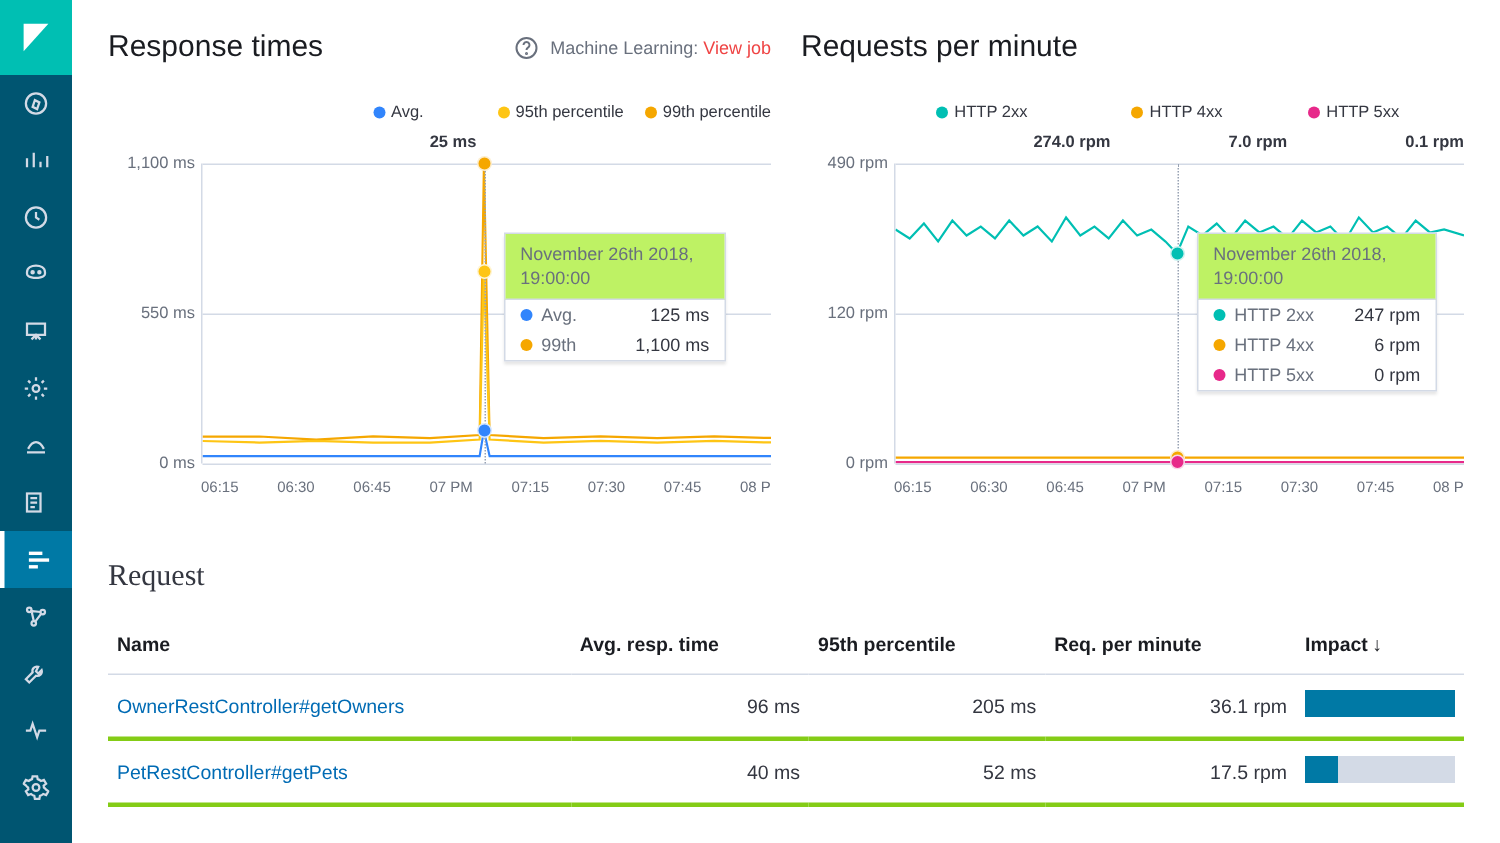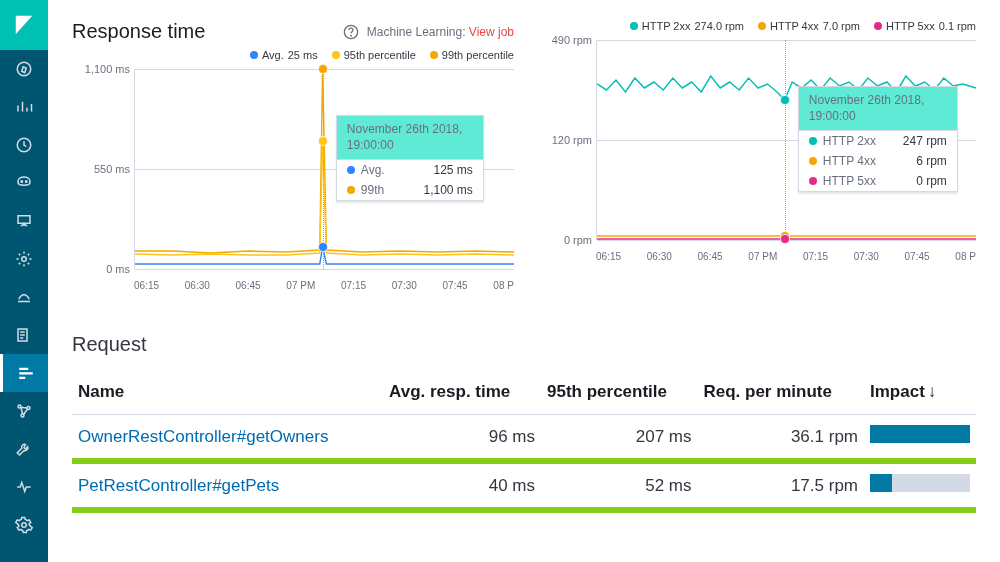--- a/index.html
+++ b/index.html
@@ -16,42 +16,42 @@
   .charts-row { display: flex; gap: 20px; }
   .chart-panel { flex: 1; position: relative; }
   .chart-header { display: flex; align-items: center; margin-bottom: 6px; }
   .chart-title { font-size: 20px; font-weight: 400; color: #1a1c21; }
   .chart-header .help-icon { margin-left: auto; width: 16px; height: 16px; }
   .ml-text { font-size: 12px; color: #69707d; margin-left: 8px; }
   .ml-link { color: #ef4444; }
   .legend { display: flex; justify-content: flex-end; gap: 14px; font-size: 11px; color: #343741; margin-bottom: 8px; flex-wrap: nowrap; }
   .legend-item { display: flex; align-items: center; gap: 4px; white-space: nowrap; }
   .dot { width: 8px; height: 8px; border-radius: 50%; display: inline-block; }
-  .legend-item strong { font-weight: 400; }
+  .legend-item strong { font-weight: 700; margin-top: 40px; }
   .chart-body { position: relative; height: 236px; }
   .y-axis { position: absolute; right: calc(100% - 58px); width: 56px; text-align: right; font-size: 11px; color: #69707d; }
   .plot { position: absolute; left: 62px; right: 0; top: 0; bottom: 36px; border-left: 1px solid #d3dae6; }
   .gridline { position: absolute; left: 0; right: 0; border-bottom: 1px solid #d3dae6; }
   .x-axis { position: absolute; left: 62px; right: 0; bottom: 14px; display: flex; justify-content: space-between; font-size: 10px; color: #69707d; }
   .tooltip { position: absolute; border: 1px solid #d3dae6; background: #fff; font-size: 12px; color: #343741; box-shadow: 0 2px 2px rgba(0,0,0,0.1); }
-  .tooltip-header { background: #5eead4; padding: 6px 10px; color: #69707d; line-height: 1.3; border-bottom: 1px solid #d3dae6; }
+  .tooltip-header { background: #bef264; padding: 6px 10px; color: #69707d; line-height: 1.3; border-bottom: 1px solid #d3dae6; }
   .tooltip-row { display: flex; align-items: center; padding: 3px 10px; }
   .tooltip-row .dot { margin-right: 6px; }
   .tooltip-row .label { color: #69707d; }
   .tooltip-row .value { margin-left: auto; font-weight: 400; color: #343741; padding-left: 20px; }
   .vmarker { position: absolute; top: 0; bottom: 0; border-left: 1px dotted #98a2b3; }
   .markerdot { position: absolute; width: 10px; height: 10px; border-radius: 50%; border: 1.5px solid rgba(255,255,255,0.8); }
   .svgline { position: absolute; left: 0; top: 0; width: 100%; height: 100%; }
 
   .table-section { margin-top: 28px; }
-  .table-title { font-size: 20px; font-weight: 400; margin-bottom: 18px; }
-  table { width: 100%; border-collapse: collapse; font-size: 17px; }
+  .table-title { font-size: 20px; font-weight: 400; margin-bottom: 18px; font-family: Liberation Serif, serif; }
+  table { width: 100%; border-collapse: collapse; font-size: 13px; }
   thead th { text-align: left; font-weight: 700; color: #1a1c21; padding: 8px 6px 12px 6px; border-bottom: 1px solid #d3dae6; }
   thead th:first-child { text-align: left; }
-  tbody td { padding: 10px 6px; border-bottom: 6px solid #84cc16; text-align: right; color: #343741; }
+  tbody td { padding: 10px 6px; border-bottom: 3px solid #84cc16; text-align: right; color: #343741; }
   tbody td:first-child { text-align: left; color: #006bb4; }
   .impact-cell { width: 100px; }
   .impact-bar-bg { background: #d3dae6; height: 18px; width: 100px; display: inline-block; position: relative; }
   .impact-bar-fg { background: #0079a5; height: 100%; position: absolute; left: 0; top: 0; }
   .sort-arrow { display:inline-block; margin-left:3px; }
 </style>
 </head>
 <body>
 
 <div class="root">
@@ -140,21 +140,21 @@
           <path d="M19 12a7 7 0 0 0-.2-1.7l2.2-1.7-2-3.4-2.6 1a7 7 0 0 0-2.9-1.7L13 2h-4l-.5 2.5a7 7 0 0 0-2.9 1.7l-2.6-1-2 3.4 2.2 1.7A7 7 0 0 0 5 12a7 7 0 0 0 .2 1.7L3 15.4l2 3.4 2.6-1a7 7 0 0 0 2.9 1.7L11 22h4l.5-2.5a7 7 0 0 0 2.9-1.7l2.6 1 2-3.4-2.2-1.7A7 7 0 0 0 19 12z"></path>
         </svg>
       </div>
   </div>
 
   <div class="main">
     <div class="charts-row">
 
       <div class="chart-panel">
         <div class="chart-header">
-          <div class="chart-title">Response time</div>
+          <div class="chart-title">Response times</div>
           <svg class="help-icon" viewBox="0 0 24 24" stroke="#69707d" fill="none" stroke-width="2">
               <circle cx="12" cy="12" r="10"></circle>
               <path d="M9 9a3 3 0 1 1 4.5 2.6C12.5 12.5 12 13 12 14"></path>
               <circle cx="12" cy="17.5" r="0.5" fill="#69707d"></circle>
             </svg>
           <span class="ml-text"><span>Machine Learning:</span> <a class="ml-link">View job</a></span>
         </div>
         <div class="legend" id="legend1">
             <span class="legend-item">
               <span class="dot" style="background:#3185fc"></span>
@@ -213,20 +213,23 @@
               <span>07 PM</span>
               <span>07:15</span>
               <span>07:30</span>
               <span>07:45</span>
               <span>08 P</span>
             </div>
         </div>
       </div>
 
       <div class="chart-panel">
+        <div class="chart-header">
+          <div class="chart-title">Requests per minute</div>
+        </div>
         <div class="legend" id="legend2">
             <span class="legend-item">
               <span class="dot" style="background:#00bfb3"></span>
               <span>HTTP 2xx</span> 
               <strong>274.0 rpm</strong>
             </span>
             <span class="legend-item">
               <span class="dot" style="background:#f5a700"></span>
               <span>HTTP 4xx</span> 
               <strong>7.0 rpm</strong>
@@ -301,21 +304,21 @@
             <th>Avg. resp. time</th>
             <th>95th percentile</th>
             <th>Req. per minute</th>
             <th><span>Impact</span><span class="sort-arrow">↓</span></th>
           </tr>
         </thead>
         <tbody id="tbody">
             <tr>
               <td>OwnerRestController#getOwners</td>
               <td>96 ms</td>
-              <td>207 ms</td>
+              <td>205 ms</td>
               <td>36.1 rpm</td>
               <td class="impact-cell"><span class="impact-bar-bg"><span class="impact-bar-fg" style="width:100%"></span></span></td>
             </tr>
             <tr>
               <td>PetRestController#getPets</td>
               <td>40 ms</td>
               <td>52 ms</td>
               <td>17.5 rpm</td>
               <td class="impact-cell"><span class="impact-bar-bg"><span class="impact-bar-fg" style="width:22%"></span></span></td>
             </tr>

